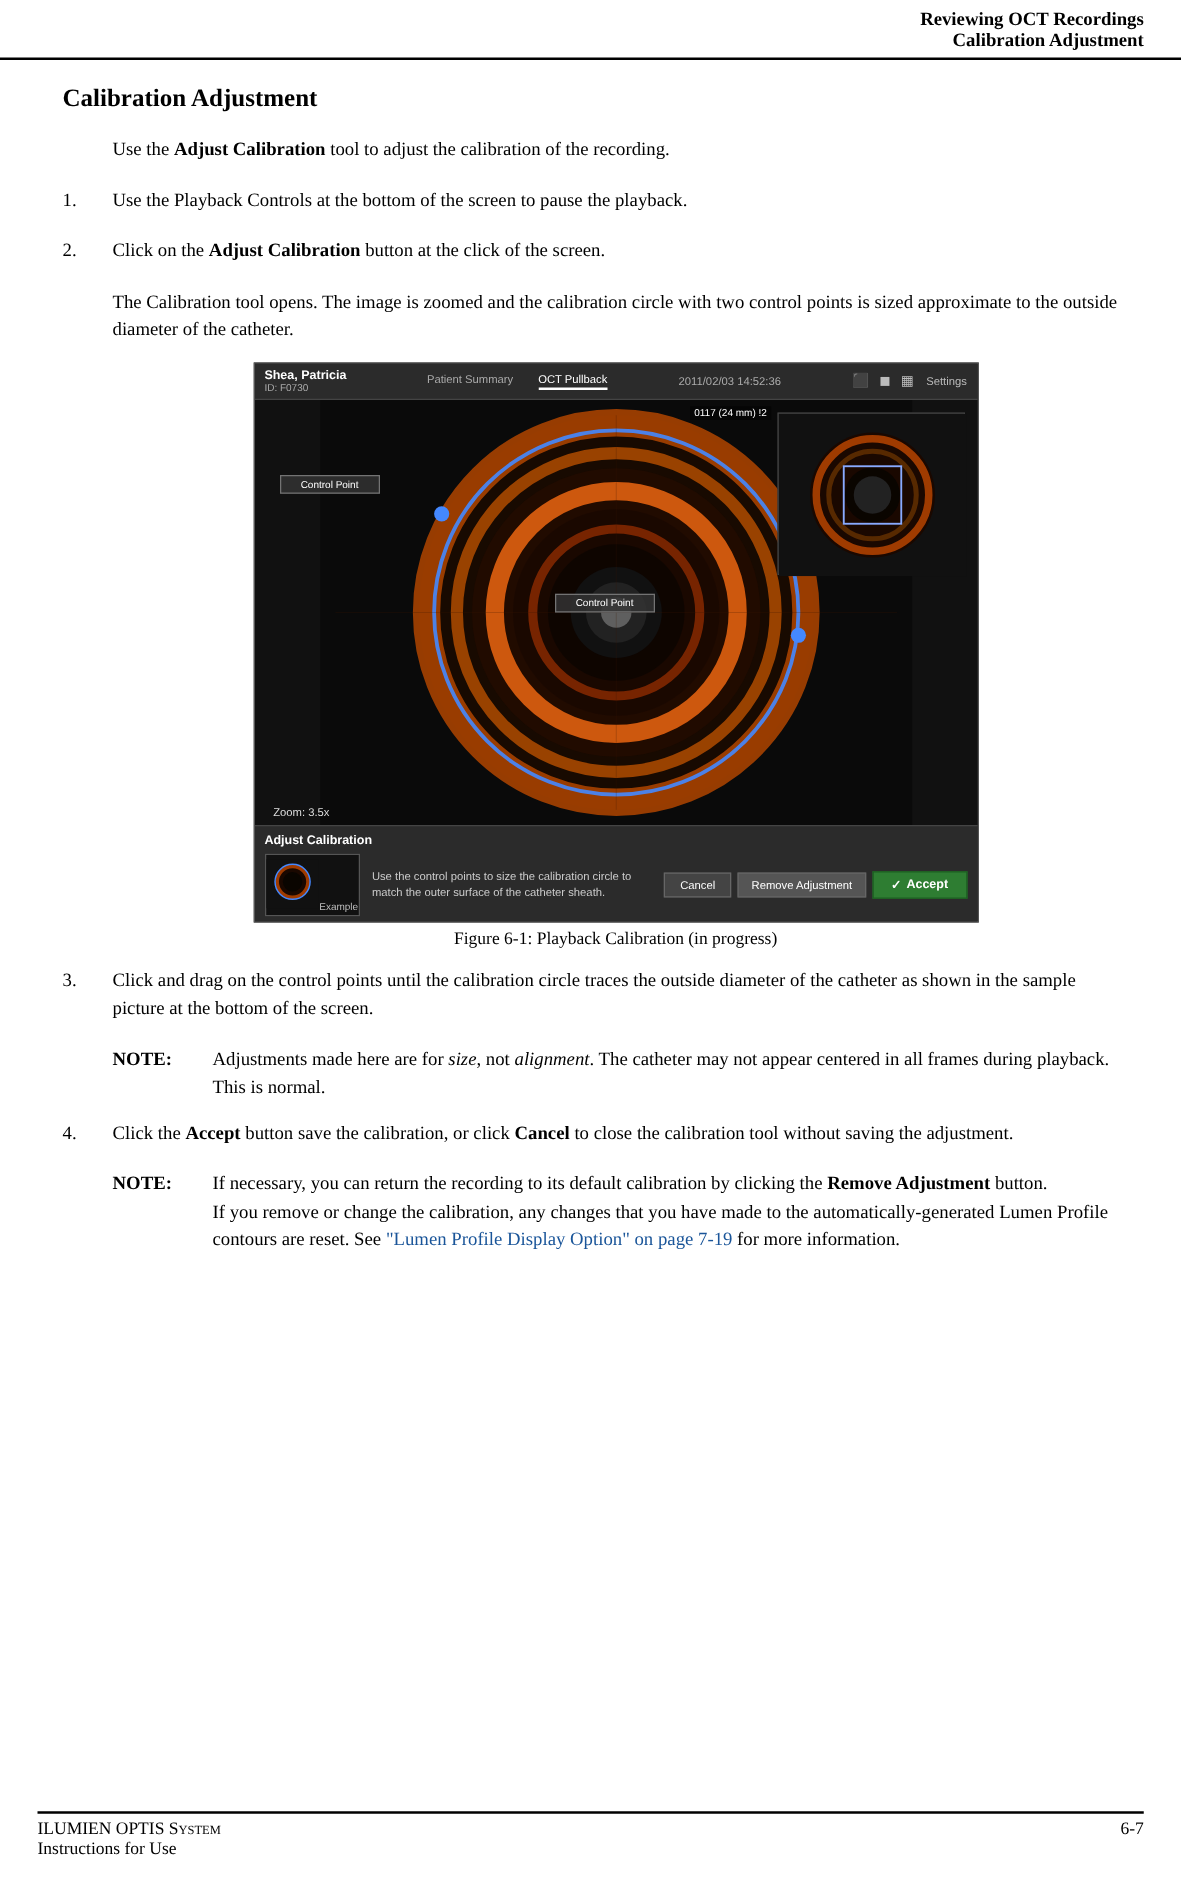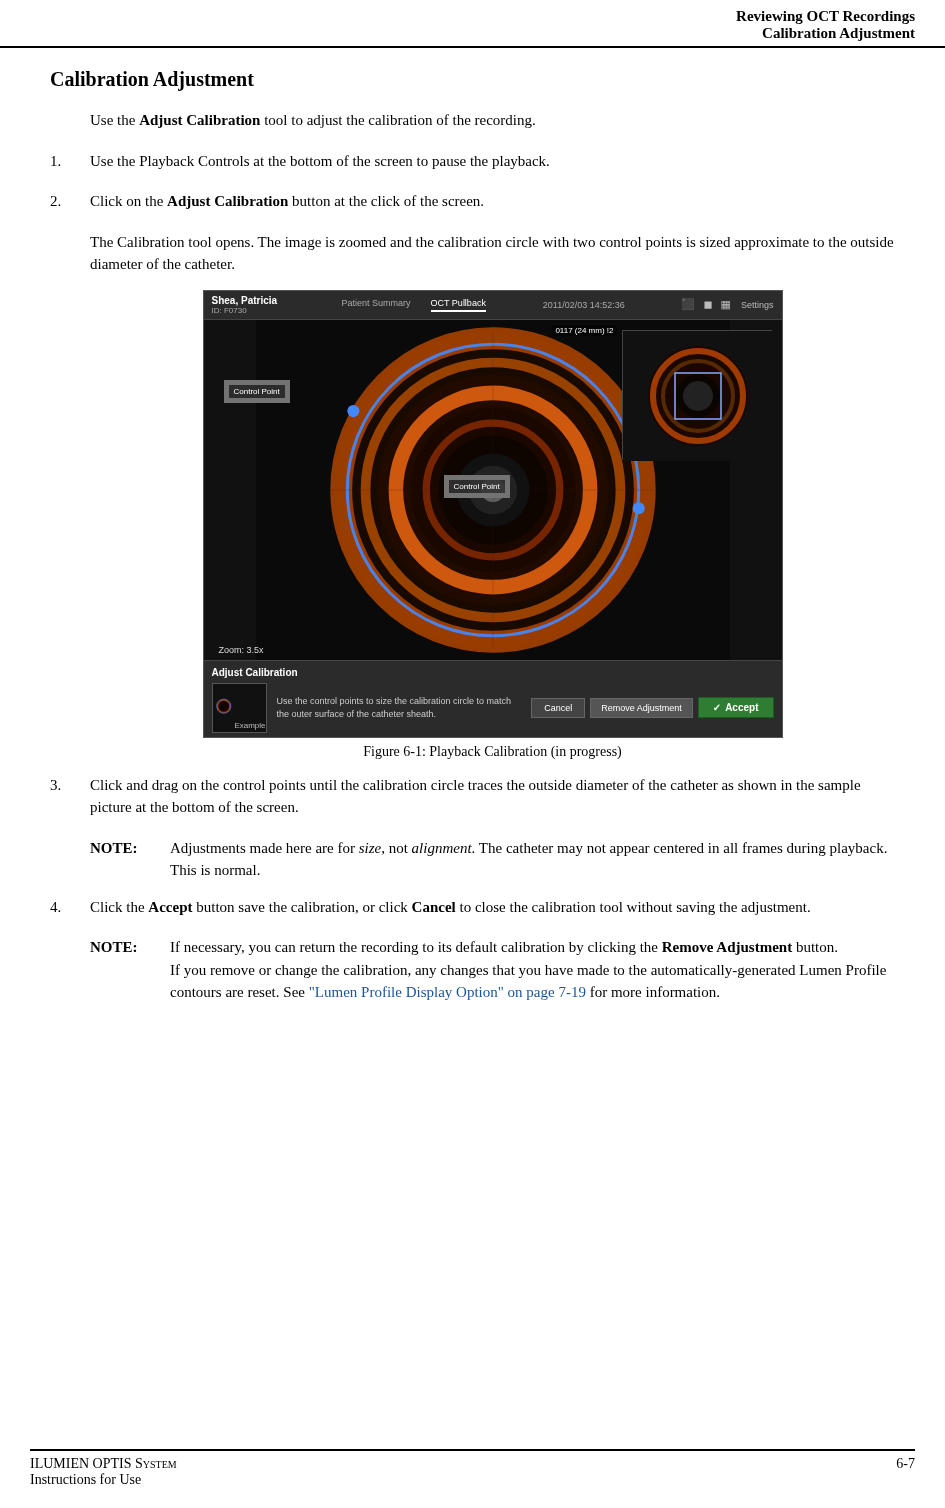--- a/index.html
+++ b/index.html
@@ -174,22 +174,22 @@
       padding: 1px 3px;
     }
 
     
     .ctrl-point {
       position: absolute;
       background: rgba(50,50,50,0.85);
       color: #fff;
       font-size: 8px;
       font-family: Arial, sans-serif;
-      padding: 2px 5px;
-      border: 5px solid #737373;
+      padding: 2px 16px;
+      border: 1px solid #737373;
     }
     .ctrl-point-1 { top: 60px; left: 20px; }
     .ctrl-point-2 { top: 155px; left: 240px; }
 
     
     .ss-zoom {
       position: absolute;
       bottom: 5px;
       left: 15px;
       font-size: 9px;
@@ -209,21 +209,21 @@
       color: #fff;
       font-family: Arial, sans-serif;
       margin-bottom: 5px;
     }
     .ss-bottom-row {
       display: flex;
       align-items: center;
       gap: 10px;
     }
     .ss-example-thumb {
-      width: 55px;
+      width: 76px;
       height: 50px;
       background: #111;
       border: 1px solid #555;
       position: relative;
       display: flex;
       align-items: flex-end;
       justify-content: center;
     }
     .ss-example-label {
       font-size: 8px;

